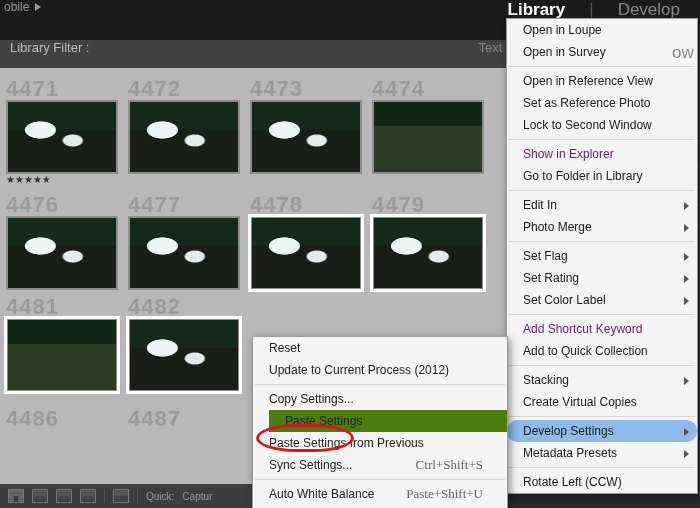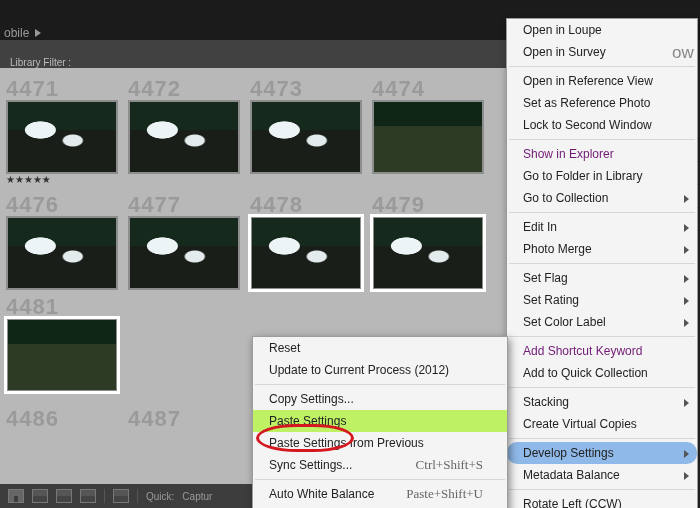--- a/index.html
+++ b/index.html
@@ -1,27 +1,27 @@
 <!DOCTYPE html>
 <html><head>
 <meta charset="utf-8">
 <style>
   html,body{margin:0;padding:0;font-family:"Segoe UI",Arial,sans-serif;font-size:12px;color:#ccc;background:#2b2b2b;overflow:hidden;}
   #app{position:relative;width:700px;height:508px;background:#353535;}
   
-  .modbar{height:40px;background:#1b1b1b;display:flex;align-items:flex-end;color:#9a9a9a;}
+  .modbar{height:40px;background:#1b1b1b;display:flex;align-items:flex-start;color:#9a9a9a;}
   .brand{padding-left:4px;display:flex;align-items:center;gap:6px;color:#9a9a9a;}
   .play-icon::before{content:'';display:inline-block;border-left:6px solid #9a9a9a;border-top:4px solid transparent;border-bottom:4px solid transparent;}
   .modtabs{margin-left:auto;display:flex;align-items:baseline;gap:24px;padding-right:20px;font-size:17px;}
   .modtab{color:#888;}
   .modtab.active{color:#fff;font-weight:600;}
   .modsep{color:#555;}
   .ow{font-size:17px;color:#888;margin-left:12px;}
   
-  .filterbar{height:28px;background:#414141;display:flex;align-items:flex-end;padding:0 10px;font-size:10px;color:#aaa;gap:14px;border-bottom:1px solid #2a2a2a;}
+  .filterbar{height:28px;background:#414141;display:flex;align-items:flex-start;padding:0 10px;font-size:13px;color:#aaa;gap:14px;border-bottom:1px solid #2a2a2a;}
   .filterbar .lbl{color:#bbb;}
   .filterbar .spacer{flex:1;}
   .fopt{color:#8a8a8a;}
   .fopt.sel{background:#2e2e2e;color:#ddd;padding:2px 6px;border-radius:2px;}
   
   .grid{position:absolute;left:0;top:68px;right:194px;bottom:24px;background:#b8b8b8;overflow:hidden;padding:6px 2px;}
   .row{display:flex;gap:12px;padding:2px 4px;}
   .cell{width:110px;}
   .cell .idx{font:700 22px Arial;color:#9a9a9a;letter-spacing:1px;height:24px;}
   .thumb{width:108px;height:70px;border:2px solid #8d8d8d;background:#4a4a4a;box-shadow:inset 0 0 0 1px #fff2;position:relative;overflow:hidden;}
@@ -45,21 +45,21 @@
   .rpanel{position:absolute;right:0;top:40px;width:194px;bottom:0;background:#2a2a2a;}
   .rpanel .hist{height:98px;border-bottom:1px solid #1a1a1a;position:relative;}
   .rpanel .hist::after{content:'';position:absolute;right:10px;bottom:6px;color:#888;}
   .mm{position:absolute;right:14px;bottom:6px;color:#888;font-size:11px;}
   .rrow{height:22px;border-bottom:1px solid #202020;display:flex;align-items:center;padding:0 10px;color:#aaa;font-size:11px;justify-content:space-between;}
   
   .menu{position:absolute;background:#f4f4f4;color:#222;border:1px solid #9c9c9c;box-shadow:2px 3px 8px rgba(0,0,0,.45);font-size:12px;min-width:190px;}
   .menu .mi{height:22px;display:flex;align-items:center;padding:0 24px 0 16px;white-space:nowrap;position:relative;}
   .menu .mi.disabled{color:#701a75;}
   .menu .mi.hi{background:#8fb9e8;border-radius:10px;}
-  .menu .mi.hov{background:#bef264;}
+  .menu .mi.hov{background:#4d7c0f;margin-left:16px;}
   .menu .sep{height:1px;background:#d6d6d6;margin:3px 2px;}
   .menu .sub::after{content:'';position:absolute;right:8px;top:8px;border-left:5px solid #555;border-top:4px solid transparent;border-bottom:4px solid transparent;}
   .menu .sc{margin-left:auto;color:#666;font-size:13px;padding-left:20px;font-family:Liberation Serif, serif;}
   .circ{position:absolute;border:3px solid #d51820;border-radius:50%/60%;width:92px;height:22px;left:256px;top:388px;z-index:40;pointer-events:none;}
 </style>
 </head>
 <body>
 
 <div id="app">
   <div class="modbar">
@@ -138,20 +138,26 @@
         </div>
     </div>
     <div class="row">
       <div class="cell">
           <div class="idx">4481</div>
           <div class="thumb sel">
             <div class="wf2"></div>
           </div>
         </div>
       <div class="cell">
+          <div class="idx">4482</div>
+          <div class="thumb sel">
+            <div class="wf"></div>
+          </div>
+        </div>
+      <div class="cell">
           <div class="idx"></div>
         </div>
       <div class="cell">
           <div class="idx"></div>
         </div>
     </div>
     <div class="row" style="margin-top:10px;">
       <div class="cell">
           <div class="idx">4486</div>
         </div>
@@ -197,37 +203,36 @@
   <div class="menu" style="left:506px;top:18px;width:186px;">
     <div class="mi">Open in Loupe</div>
     <div class="mi">Open in Survey</div>
     <div class="sep"></div>
     <div class="mi">Open in Reference View</div>
     <div class="mi">Set as Reference Photo</div>
     <div class="mi">Lock to Second Window</div>
     <div class="sep"></div>
     <div class="mi disabled">Show in Explorer</div>
     <div class="mi">Go to Folder in Library</div>
-    <div class="mi sub">Go to Collection</div>
     <div class="sep"></div>
     <div class="mi sub">Edit In</div>
     <div class="mi sub">Photo Merge</div>
     <div class="sep"></div>
     <div class="mi sub">Set Flag</div>
     <div class="mi sub">Set Rating</div>
     <div class="mi sub">Set Color Label</div>
     <div class="sep"></div>
     <div class="mi disabled">Add Shortcut Keyword</div>
     <div class="mi">Add to Quick Collection</div>
     <div class="sep"></div>
     <div class="mi sub">Stacking</div>
     <div class="mi">Create Virtual Copies</div>
     <div class="sep"></div>
     <div class="mi sub hi">Develop Settings</div>
-    <div class="mi sub">Metadata Balance</div>
+    <div class="mi sub">Metadata Presets</div>
     <div class="sep"></div>
     <div class="mi">Rotate Left (CCW)</div>
 
   </div>
 
   <div class="menu" style="left:252px;top:336px;width:254px;">
     <div class="mi">Reset</div>
     <div class="mi">Update to Current Process (2012)</div>
     <div class="sep"></div>
     <div class="mi">Copy Settings...</div>

